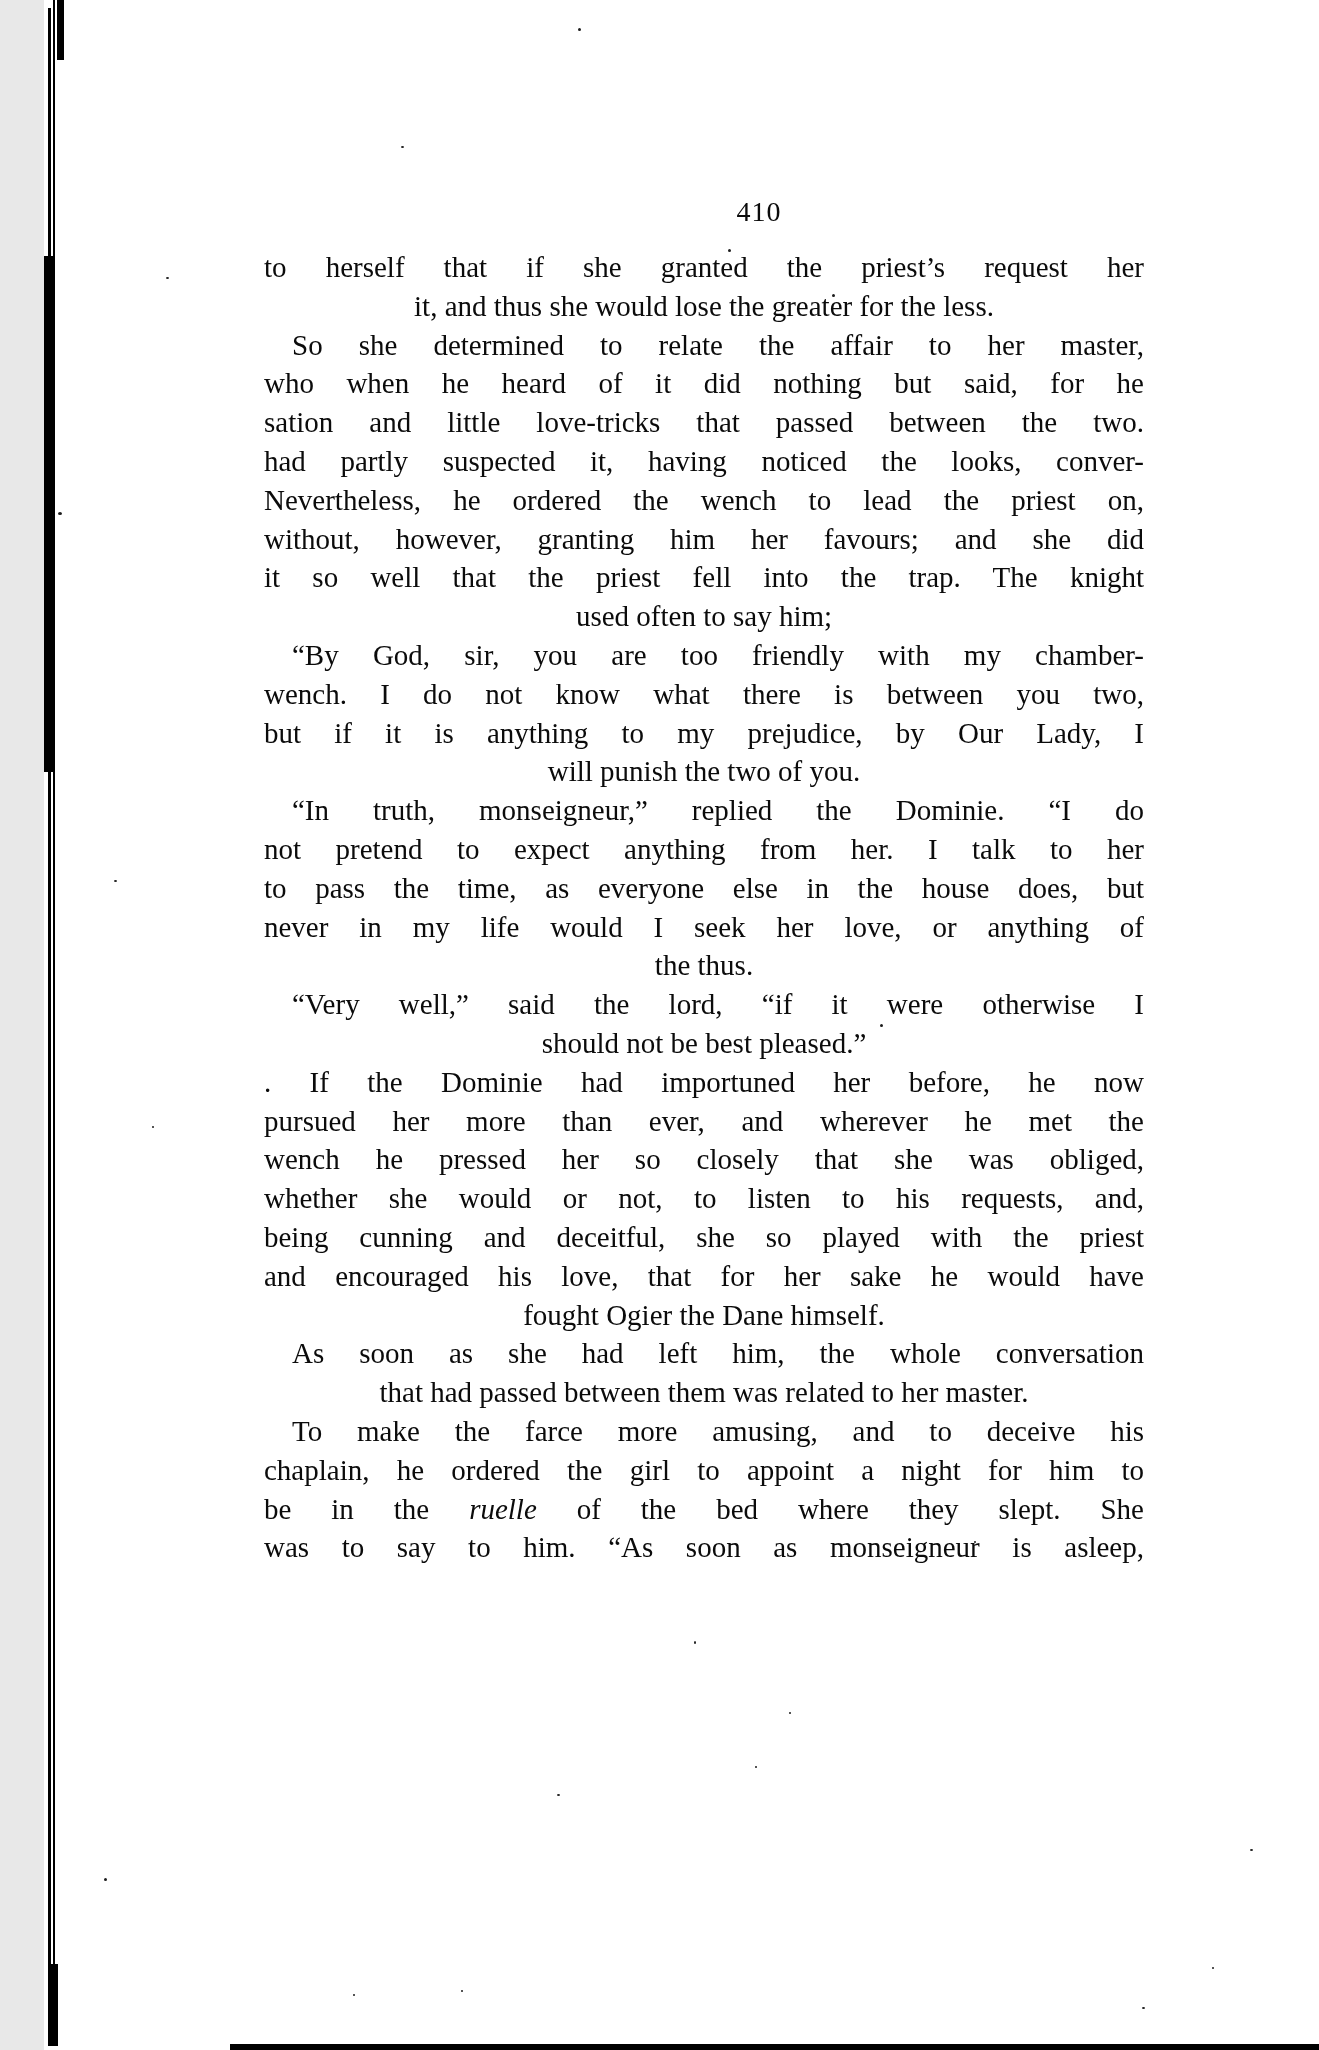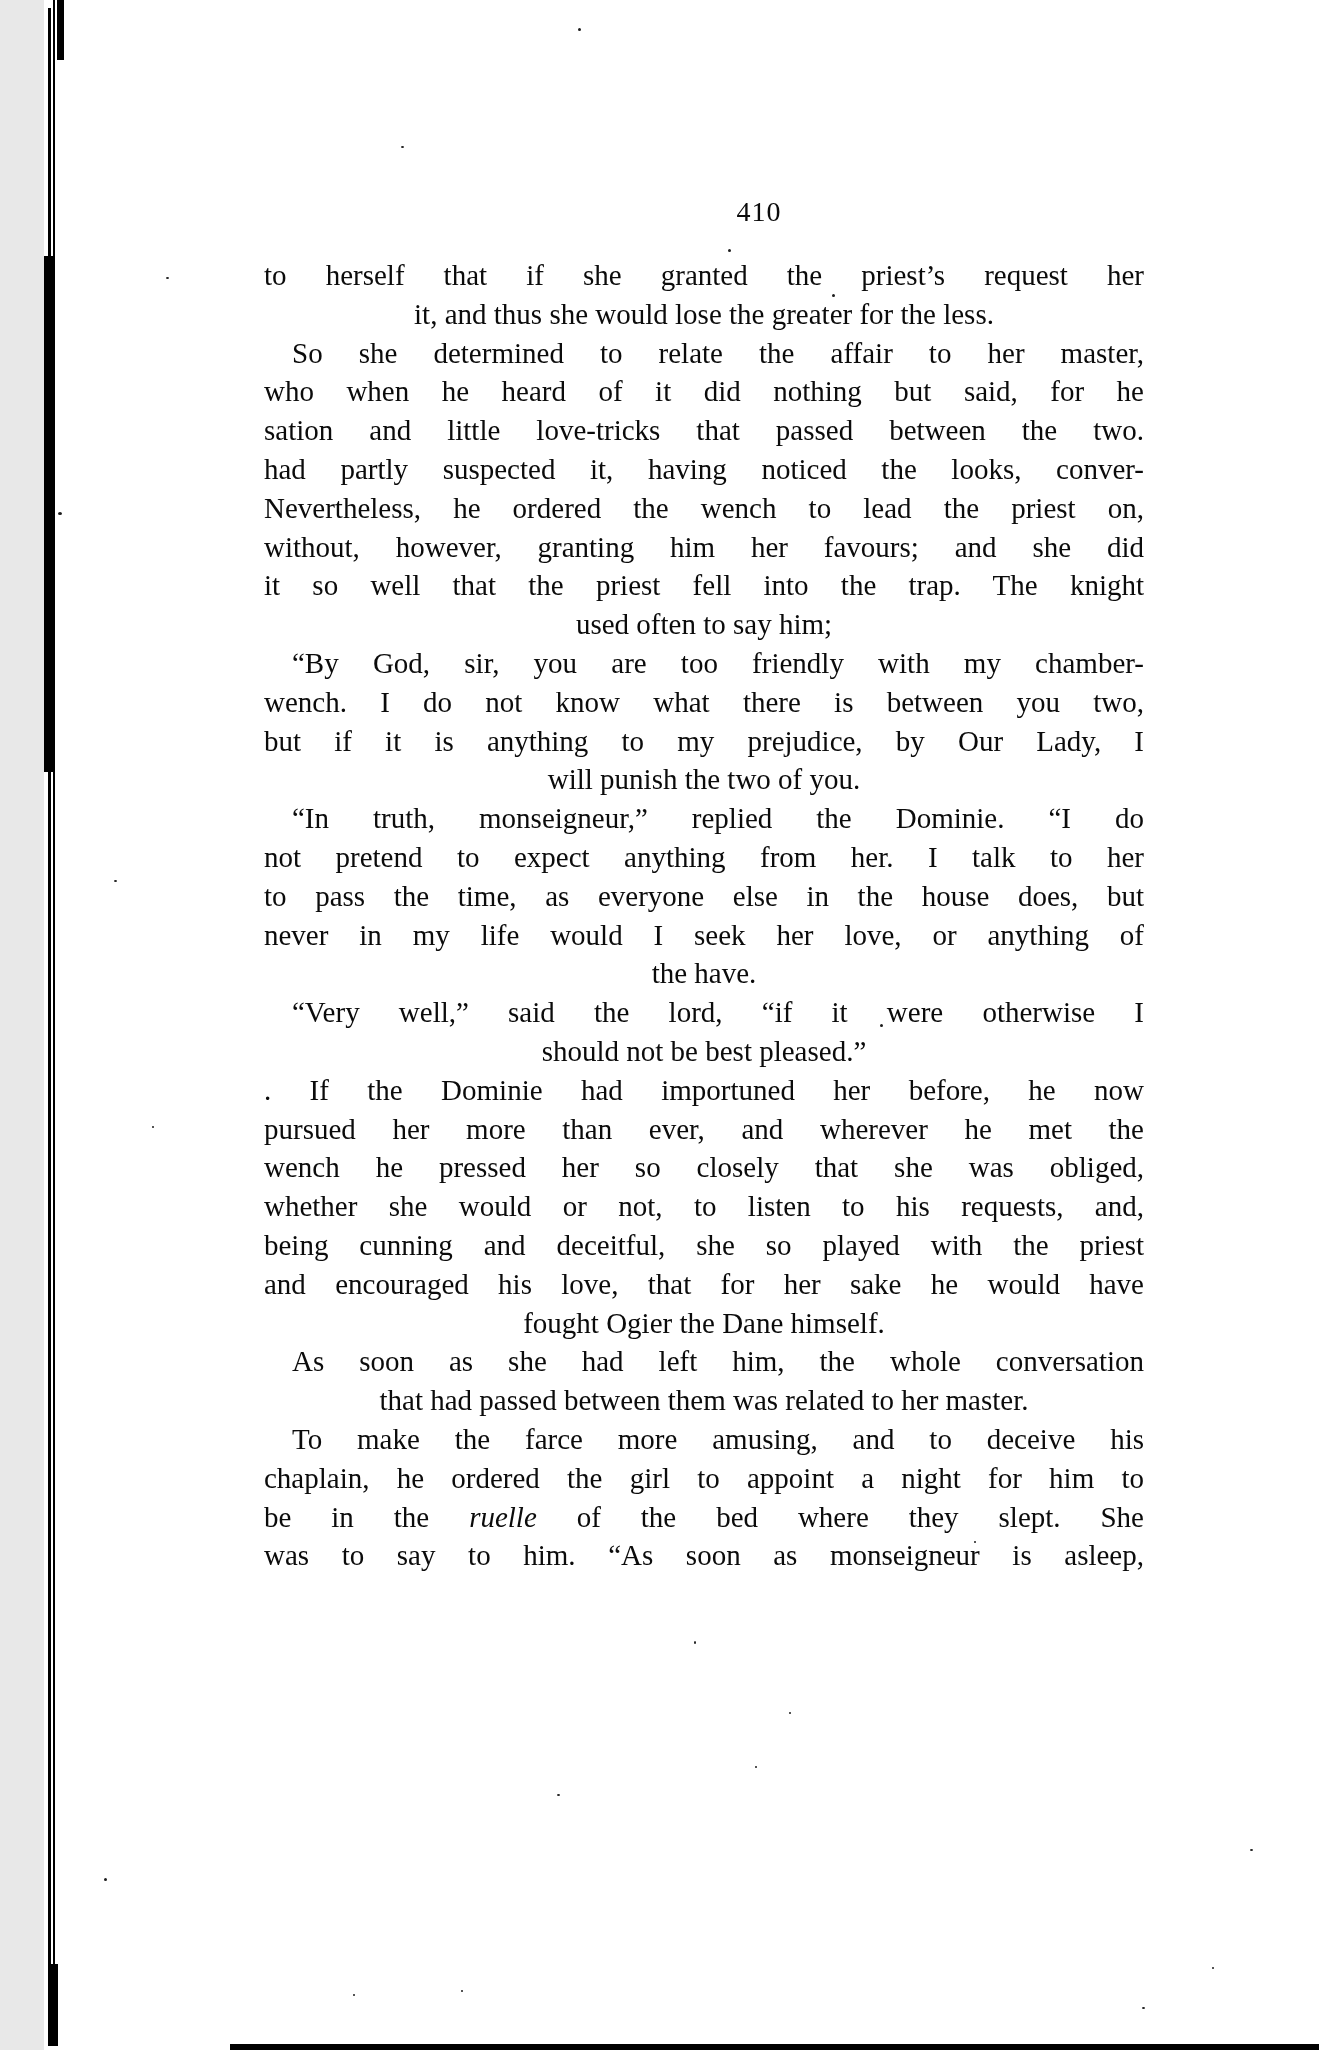--- a/index.html
+++ b/index.html
@@ -18,21 +18,21 @@
     left: 615px;
     top: 196px;
     width: 200px;
     text-align: center;
     font-size: 28px;
     letter-spacing: 1px;
   }
   .text-block {
     position: absolute;
     left: 220px;
-    top: 256px;
+    top: 248px;
     width: 880px;
     font-size: 29px;
   }
   .line {
     height: 38.8px;
     line-height: 38.8px;
     text-align: center;
     overflow: visible;
   }
   .line.j {
@@ -70,21 +70,21 @@
       <div class="line j">it so well that the priest fell into the trap. The knight</div>
       <div class="line">used often to say him;</div>
       <div class="line j in">“By God, sir, you are too friendly with my chamber-</div>
       <div class="line j">wench. I do not know what there is between you two,</div>
       <div class="line j">but if it is anything to my prejudice, by Our Lady, I</div>
       <div class="line">will punish the two of you.</div>
       <div class="line j in">“In truth, monseigneur,” replied the Dominie. “I do</div>
       <div class="line j">not pretend to expect anything from her. I talk to her</div>
       <div class="line j">to pass the time, as everyone else in the house does, but</div>
       <div class="line j">never in my life would I seek her love, or anything of</div>
-      <div class="line">the have.</div>
+      <div class="line">the thus.</div>
       <div class="line j in">“Very well,” said the lord, “if it were otherwise I</div>
       <div class="line">should not be best pleased.”</div>
       <div class="line j">. If the Dominie had importuned her before, he now</div>
       <div class="line j">pursued her more than ever, and wherever he met the</div>
       <div class="line j">wench he pressed her so closely that she was obliged,</div>
       <div class="line j">whether she would or not, to listen to his requests, and,</div>
       <div class="line j">being cunning and deceitful, she so played with the priest</div>
       <div class="line j">and encouraged his love, that for her sake he would have</div>
       <div class="line">fought Ogier the Dane himself.</div>
       <div class="line j in">As soon as she had left him, the whole conversation</div>

